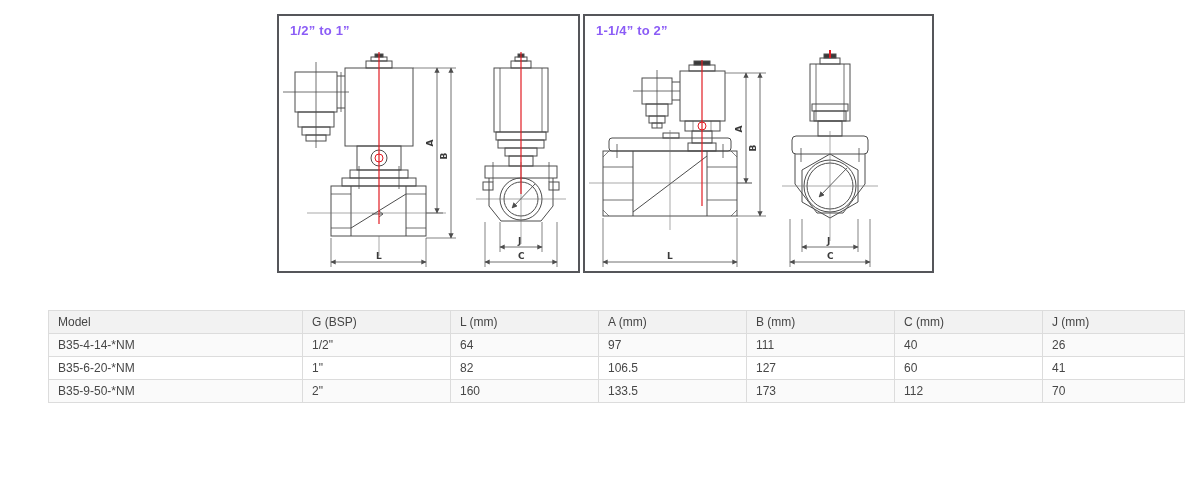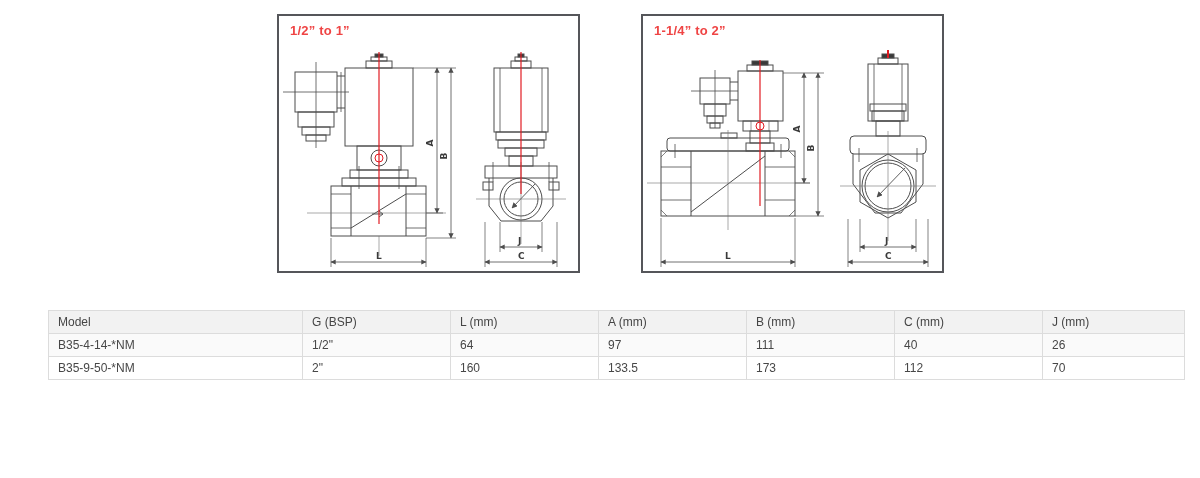--- a/index.html
+++ b/index.html
@@ -1,22 +1,22 @@
 <!DOCTYPE html>
 <html><head>
 <meta charset="utf-8">
 <style>
   html,body{margin:0;padding:0;background:#fff;}
   .page{position:relative;width:1200px;height:478px;background:#fff;overflow:hidden;
         font-family:"Liberation Sans","DejaVu Sans",sans-serif;}
   
   .draw-box{position:absolute;top:14px;width:299px;height:255px;border:2px solid #55565a;background:#fff;}
   .draw-box.left{left:277px;}
-  .draw-box.right{left:641px;}
-  .box-title{position:absolute;top:7px;left:11px;font-size:13px;font-weight:bold;color:#ef4444;letter-spacing:.2px;}
+  .draw-box.right{left:583px;padding-left:48px;}
+  .box-title{position:absolute;top:7px;left:11px;font-size:13px;font-weight:bold;color:#8b5cf6;letter-spacing:.2px;}
   .draw-box svg{position:absolute;top:0;left:0;}
   
   .spec-table{position:absolute;left:32px;top:310px;border-collapse:collapse;width:1136px;
               font-size:12px;color:#474747;table-layout:fixed;margin-left:16px;}
   .spec-table th,.spec-table td{border:1px solid #dcdcdc;padding:3px 9px;text-align:left;
               font-weight:normal;height:16px;white-space:nowrap;overflow:hidden;}
   .spec-table thead th{background:#f2f2f2;color:#454545;}
   .spec-table tbody tr:nth-child(odd) td{background:#fafafa;}
   .spec-table tbody tr:nth-child(even) td{background:#ffffff;}
   .spec-table col.c-model{width:254px;}
@@ -287,20 +287,29 @@
         <tr>
           <td>B35-4-14-*NM</td>
           <td>1/2"</td>
           <td>64</td>
           <td>97</td>
           <td>111</td>
           <td>40</td>
           <td>26</td>
         </tr>
         <tr>
+          <td>B35-6-20-*NM</td>
+          <td>1"</td>
+          <td>82</td>
+          <td>106.5</td>
+          <td>127</td>
+          <td>60</td>
+          <td>41</td>
+        </tr>
+        <tr>
           <td>B35-9-50-*NM</td>
           <td>2"</td>
           <td>160</td>
           <td>133.5</td>
           <td>173</td>
           <td>112</td>
           <td>70</td>
         </tr>
       </tbody>
   </table>

